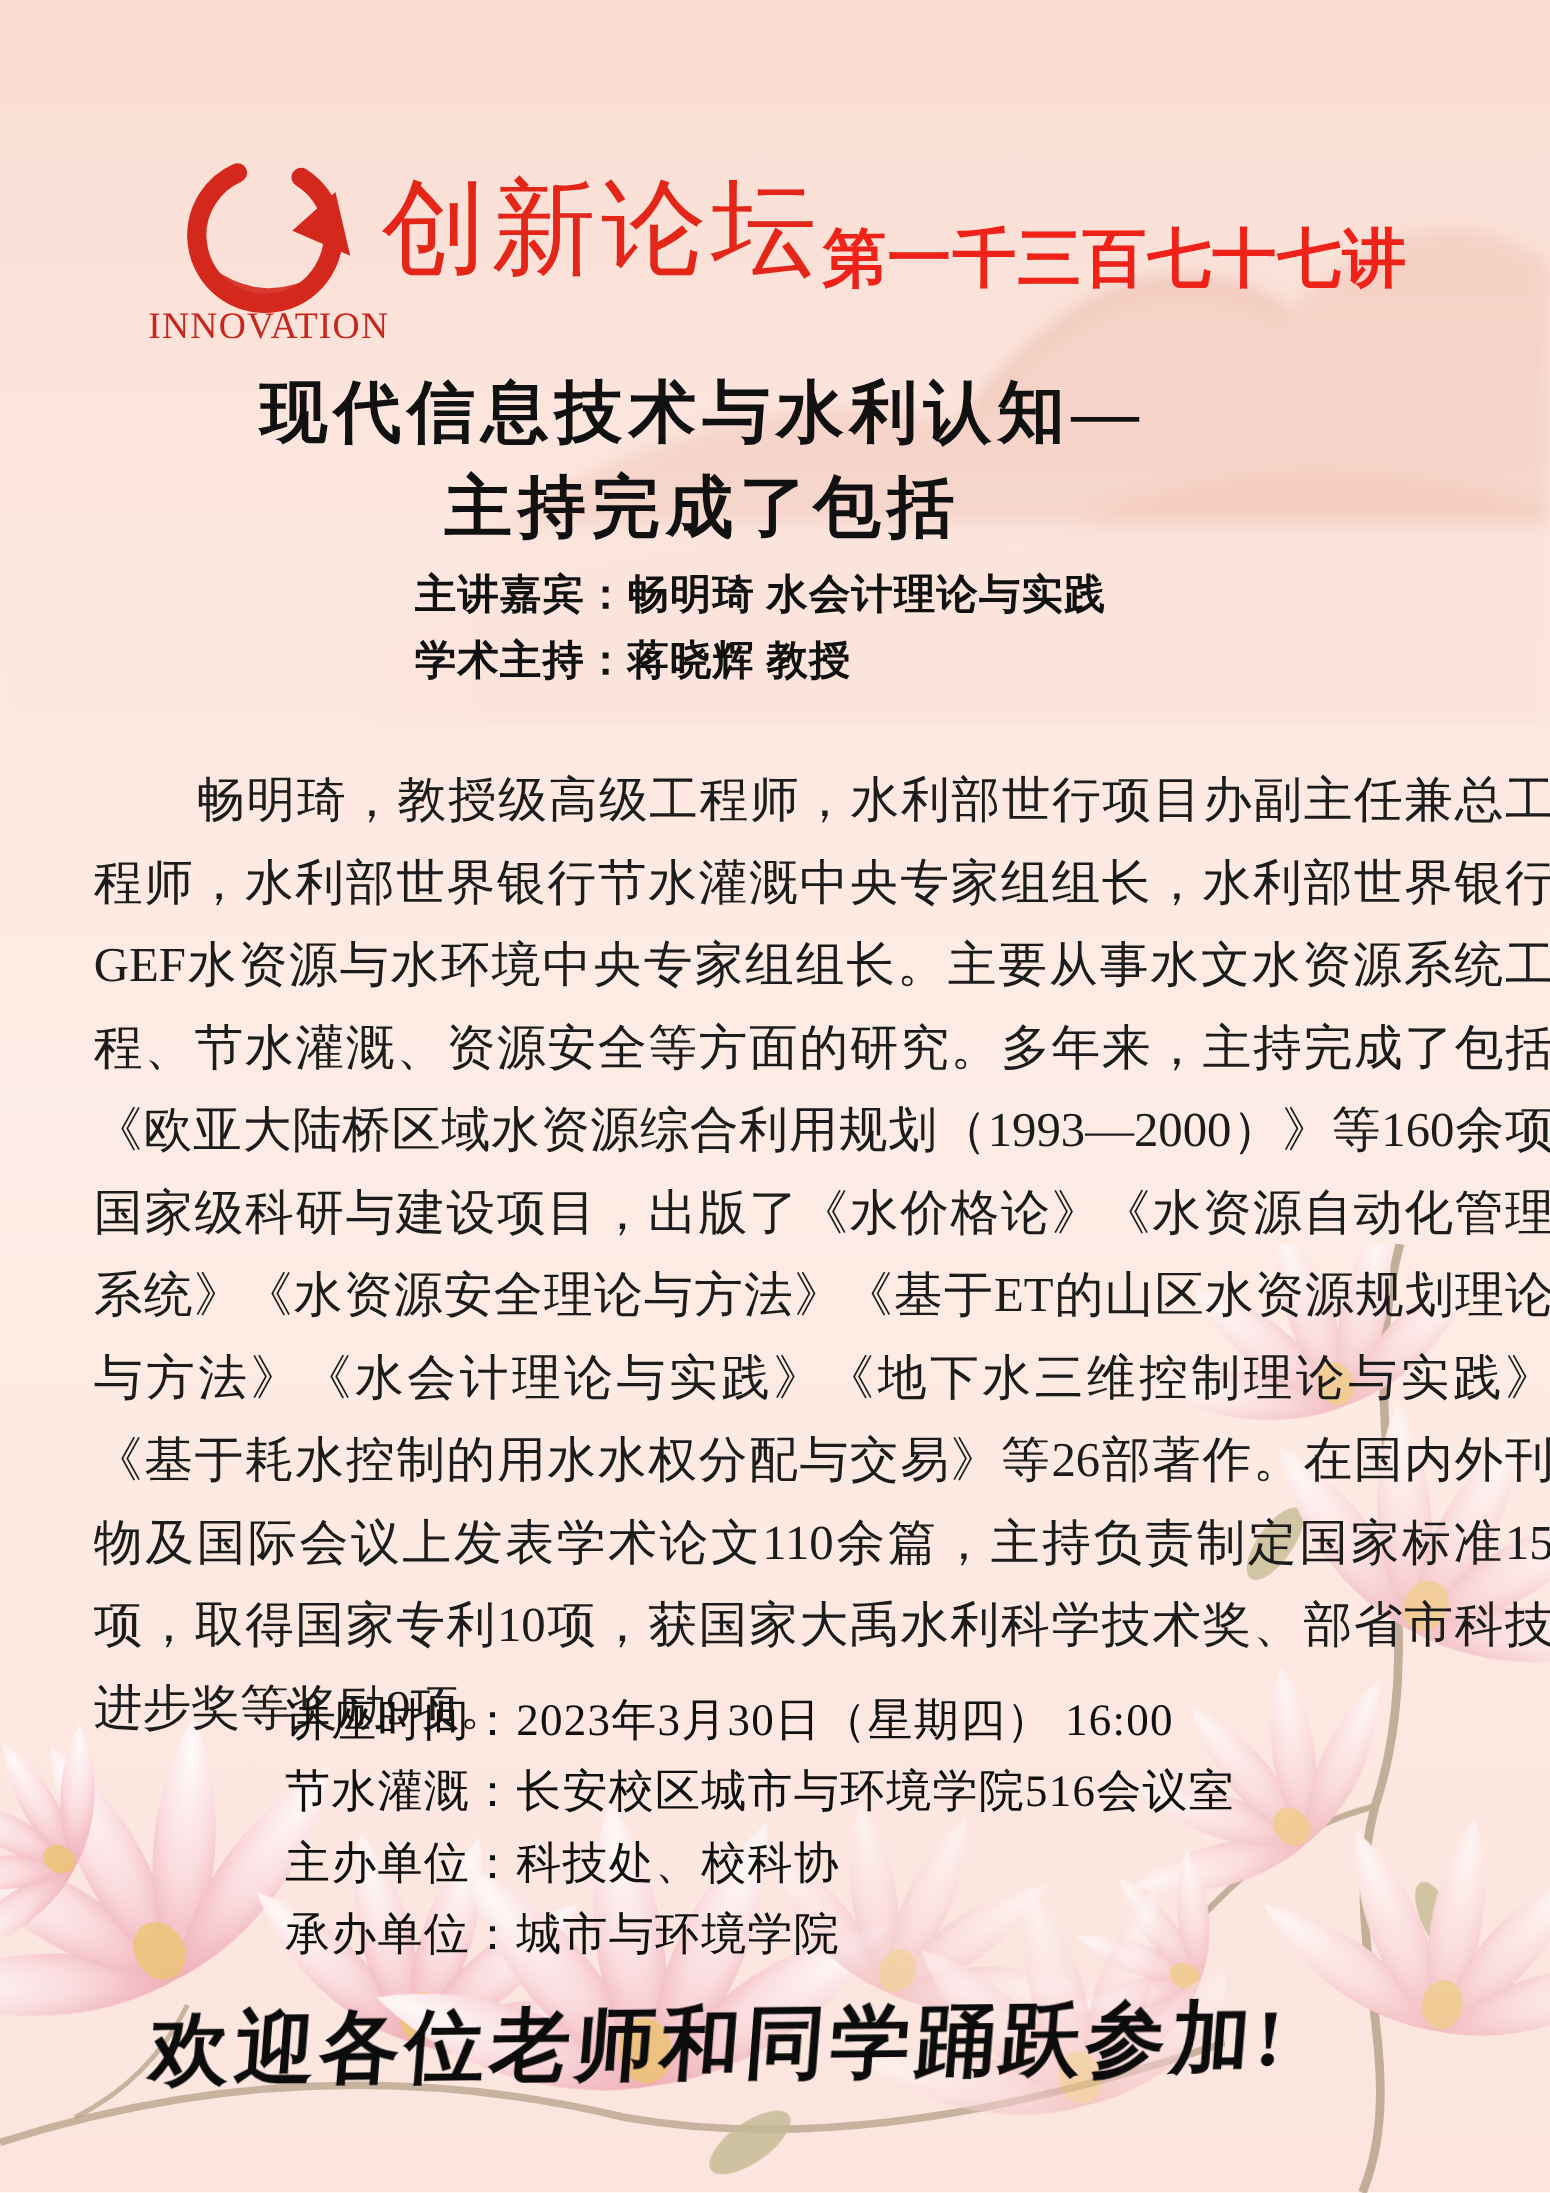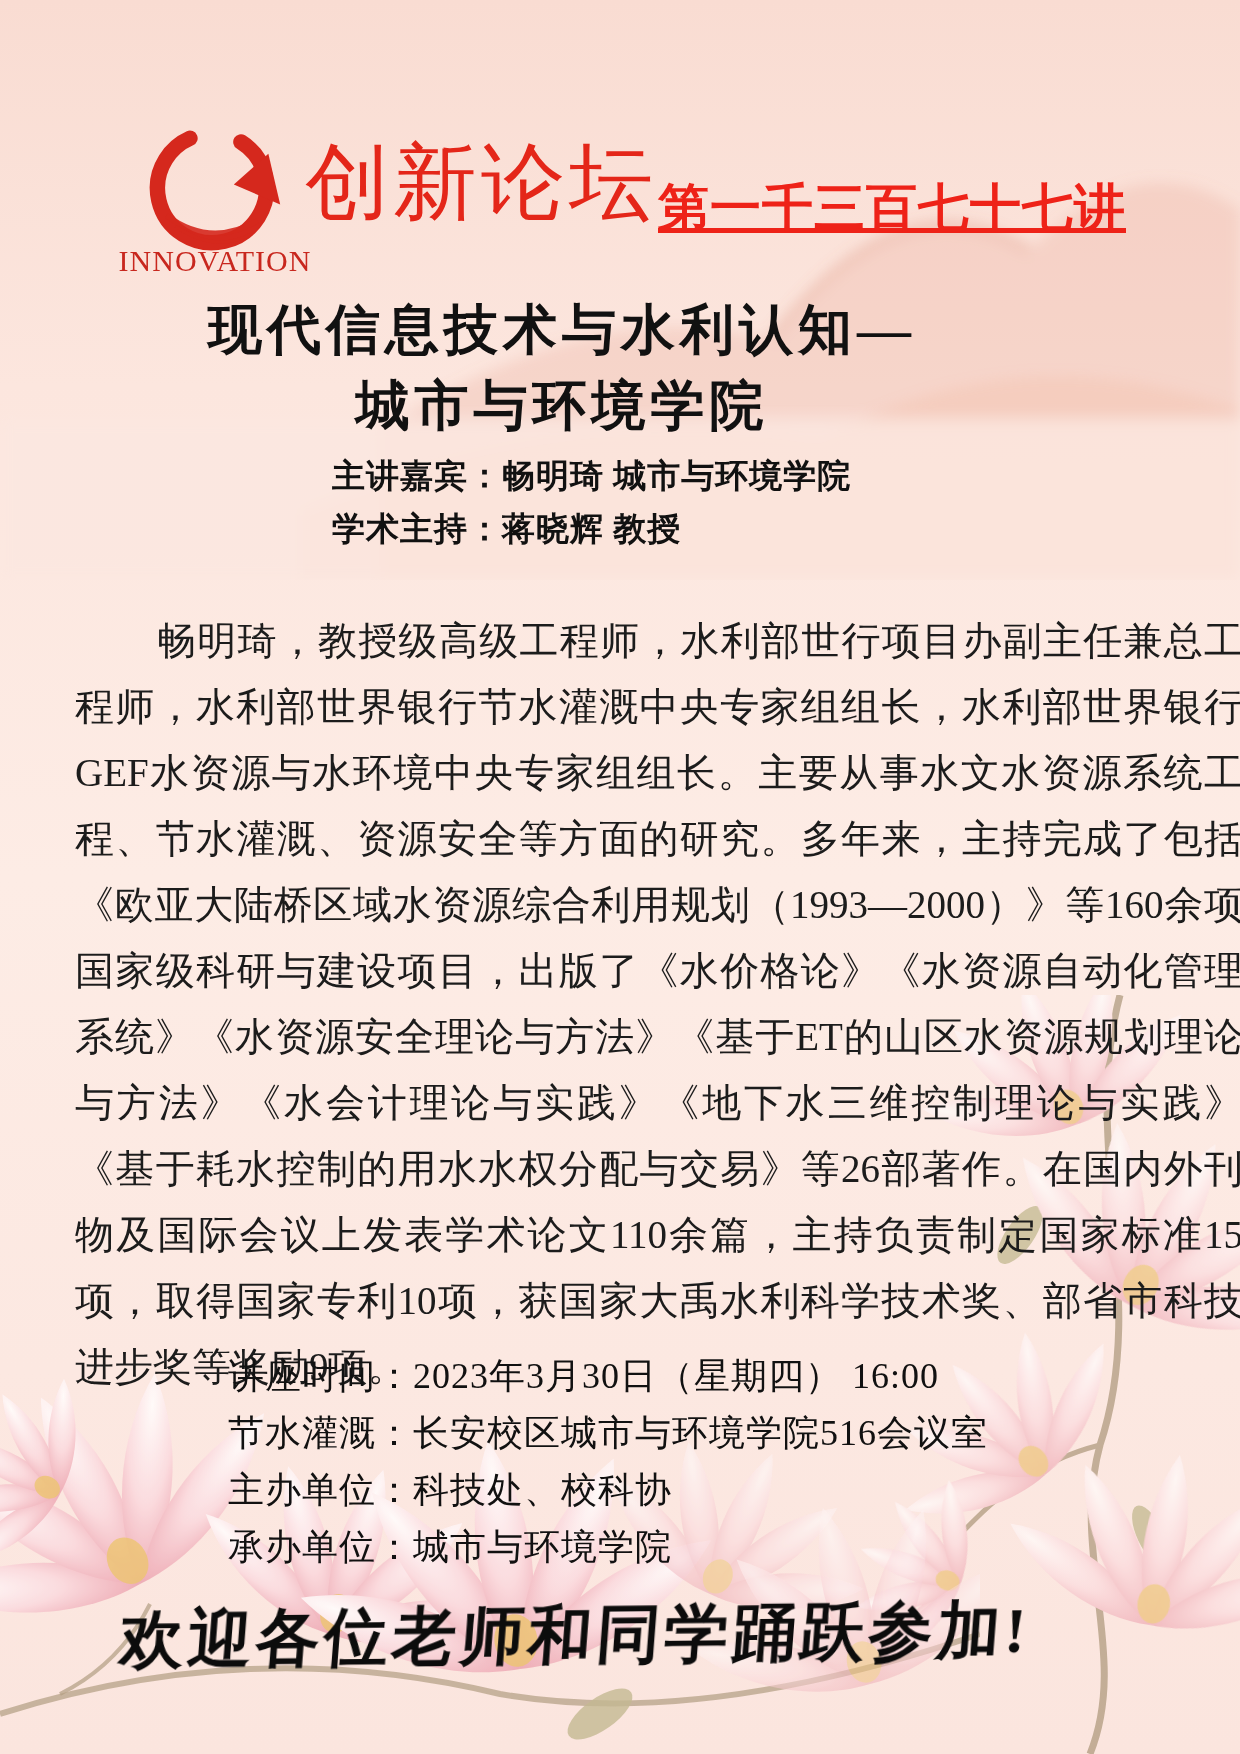--- a/index.html
+++ b/index.html
@@ -21,21 +21,21 @@
   }
   .forum-title{
     left:305px;top:132px;
     font-size:84px;font-weight:normal;color:#e42619;
     font-family:"Liberation Sans","DejaVu Sans",sans-serif;
     letter-spacing:4px;line-height:100px;
   }
   .lecture-no{
     left:658px;top:176px;
     font-size:51px;font-weight:bold;color:#ee2218;
-    letter-spacing:1px;line-height:64px;text-decoration:underline;
+    letter-spacing:1px;line-height:64px;
   }
   
   .main-title{
     left:0;top:292px;width:1124px;text-align:center;
     font-size:54px;font-weight:bold;letter-spacing:5px;line-height:76px;
     color:#111;
   }
   .speakers{
     left:332px;top:450px;
     font-size:33px;font-weight:bold;letter-spacing:1px;line-height:53px;color:#111;
@@ -138,25 +138,25 @@
     </g>
     <polygon points="150,48 163,104 112,82" fill="#d5281d"></polygon>
   </svg>
   <div class="layer content logo-word">INNOVATION</div>
 
   <div class="layer content forum-title">创新论坛</div>
   <div class="layer content lecture-no">第一千三百七十七讲</div>
 
   <div class="layer content main-title">
     <div>现代信息技术与水利认知—</div>
-    <div>城市与环境学院</div>
+    <div>主持完成了包括</div>
   </div>
 
   <div class="layer content speakers">
-    <div>主讲嘉宾：畅明琦  城市与环境学院</div>
+    <div>主讲嘉宾：畅明琦  水会计理论与实践</div>
     <div>学术主持：蒋晓辉  教授</div>
   </div>
 
   <div class="layer content bio">畅明琦，教授级高级工程师，水利部世行项目办副主任兼总工程师，水利部世界银行节水灌溉中央专家组组长，水利部世界银行GEF水资源与水环境中央专家组组长。主要从事水文水资源系统工程、节水灌溉、资源安全等方面的研究。多年来，主持完成了包括《欧亚大陆桥区域水资源综合利用规划（1993—2000）》等160余项国家级科研与建设项目，出版了《水价格论》《水资源自动化管理系统》《水资源安全理论与方法》《基于ET的山区水资源规划理论与方法》《水会计理论与实践》《地下水三维控制理论与实践》《基于耗水控制的用水水权分配与交易》等26部著作。在国内外刊物及国际会议上发表学术论文110余篇，主持负责制定国家标准15项，取得国家专利10项，获国家大禹水利科学技术奖、部省市科技进步奖等奖励9项。</div>
 
   <div class="layer content details">
     <div>讲座时间：2023年3月30日（星期四）  16:00</div>
     <div>节水灌溉：长安校区城市与环境学院516会议室</div>
     <div>主办单位：科技处、校科协</div>
     <div>承办单位：城市与环境学院</div>

